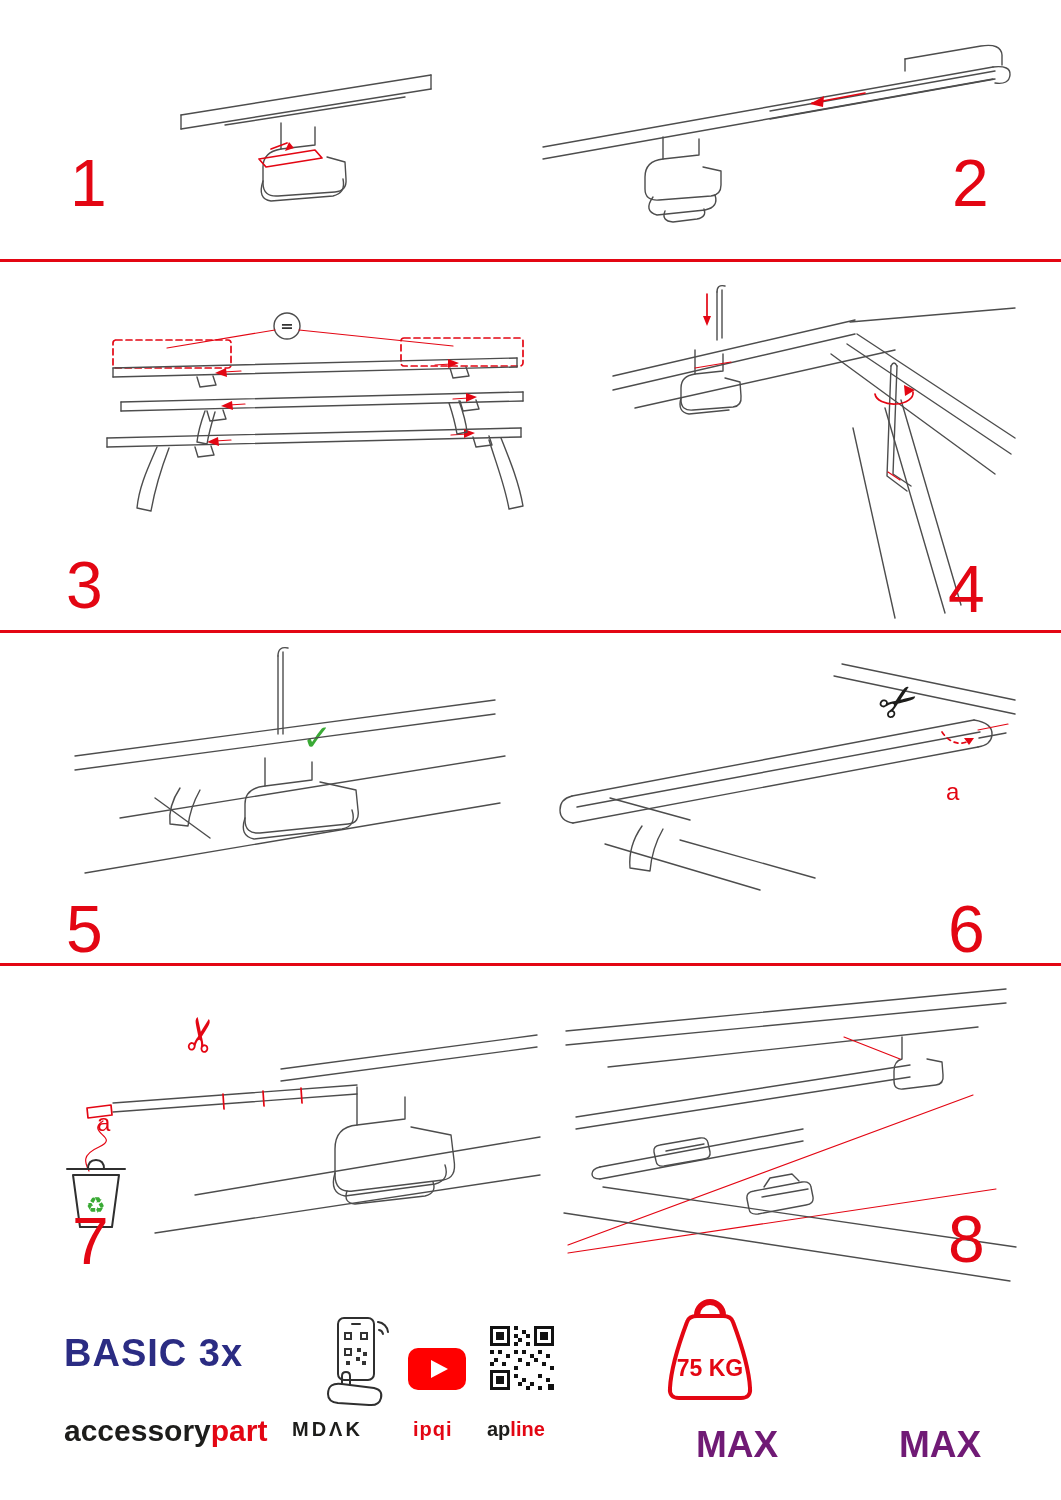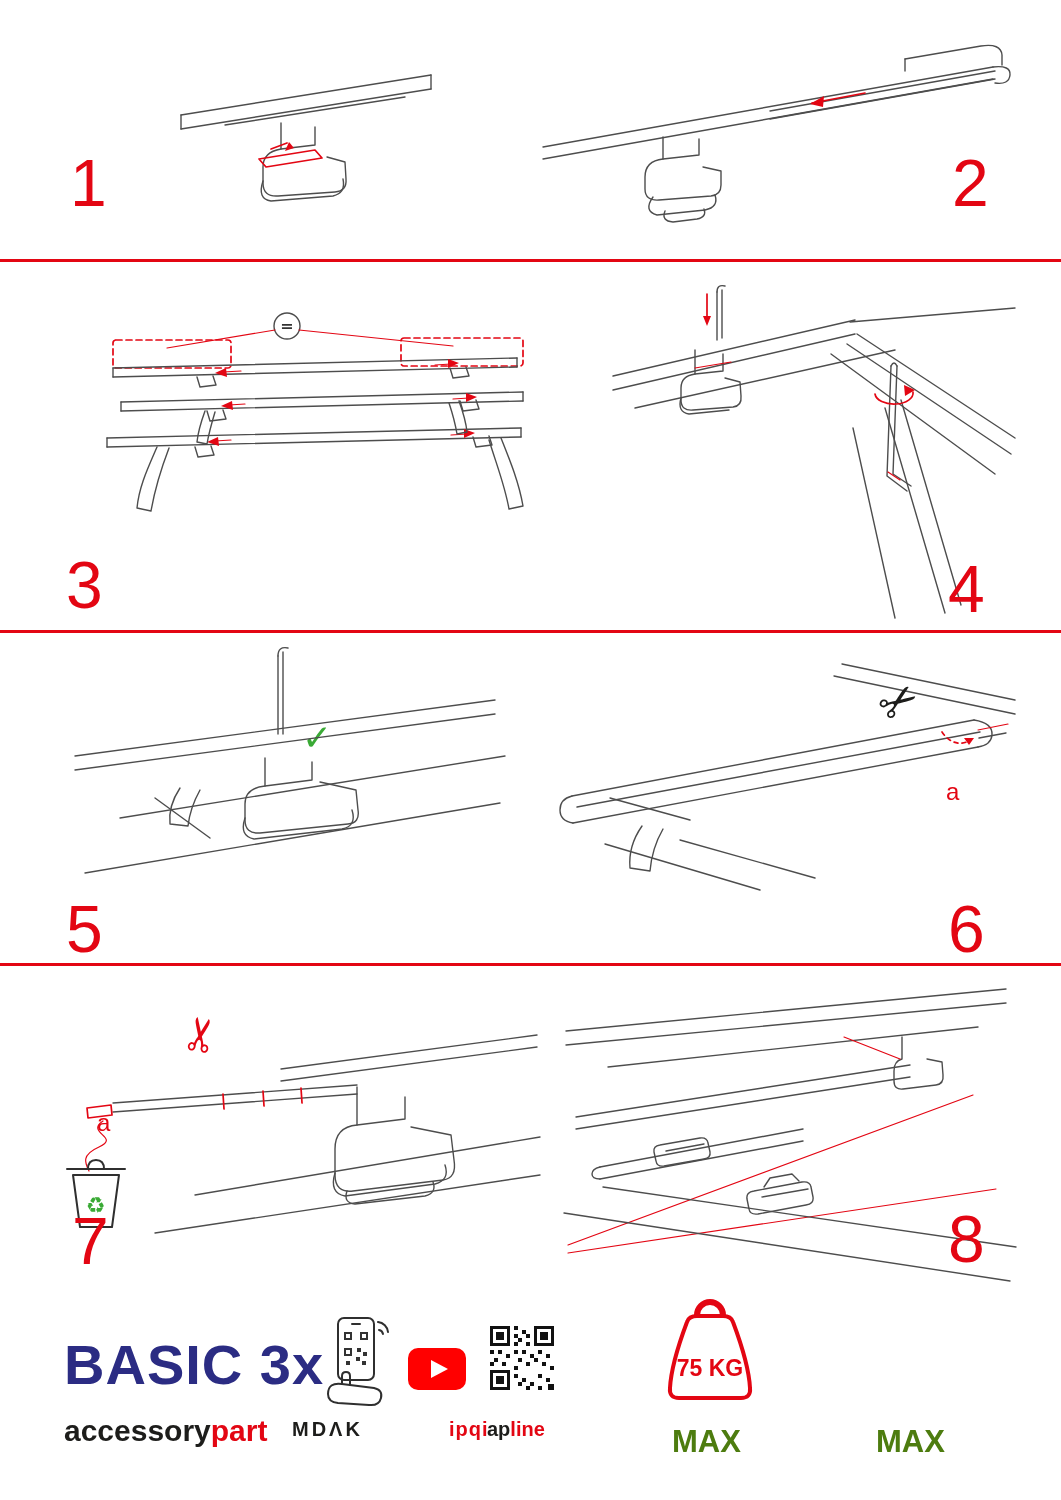--- a/index.html
+++ b/index.html
@@ -22,28 +22,28 @@
 
   .lab { fill:#e30613; font-size:24px; font-family:"Liberation Sans",sans-serif; }
   .eq  { fill:#333; font-size:16px; font-weight:bold; text-anchor:middle; font-family:"DejaVu Sans",sans-serif; }
   .scis{ font-size:46px; font-family:"DejaVu Sans",sans-serif; }
   .scis-black{ fill:#1d1d1b; }
   .scis-red  { fill:#e30613; }
   .check   { fill:#3aaa35; font-size:36px; font-weight:bold; font-family:"DejaVu Sans",sans-serif; }
   .recycle { fill:#3aaa35; font-size:22px; font-family:"DejaVu Sans",sans-serif; }
 
   
-  .product   { position:absolute; left:64px;  top:1332px; font-size:56px; font-weight:700; color:#2b2c83; letter-spacing:1px; }
+  .product   { position:absolute; left:64px;  top:1332px; font-size:38px; font-weight:700; color:#2b2c83; letter-spacing:1px; }
   .brandline { position:absolute; left:64px;  top:1414px; font-size:30px; font-weight:700; color:#1d1d1b; }
   .red-text  { color:#e30613; }
   .logo-label{ position:absolute; font-size:20px; color:#1d1d1b; }
   .mdak   { left:292px; top:1418px; font-weight:700; letter-spacing:3px; }
-  .ipqi   { left:413px; top:1418px; color:#e30613; font-weight:600; letter-spacing:1px;margin-left:36px; }
+  .ipqi   { left:413px; top:1418px; color:#e30613; font-weight:600; letter-spacing:1px; }
   .apline { left:487px; top:1418px; font-weight:700; }
-  .max-label { position:absolute; font-size:31px; font-weight:600; color:#4d7c0f; text-align:left; }
+  .max-label { position:absolute; font-size:37px; font-weight:600; color:#701a75; text-align:center; }
   .wval { fill:#e30613; font-size:23px; font-weight:bold; text-anchor:middle; font-family:"Liberation Sans",sans-serif; }
   .g60  { fill:#3aaa35; font-size:13px; font-weight:bold; text-anchor:middle; }
   .o120 { fill:#f39200; font-size:13px; font-weight:bold; text-anchor:middle; }
   .kmh  { fill:#1d1d1b; font-size:12px; text-anchor:middle; }
 </style>
 </head>
 <body>
 
 <div class="page">
 

